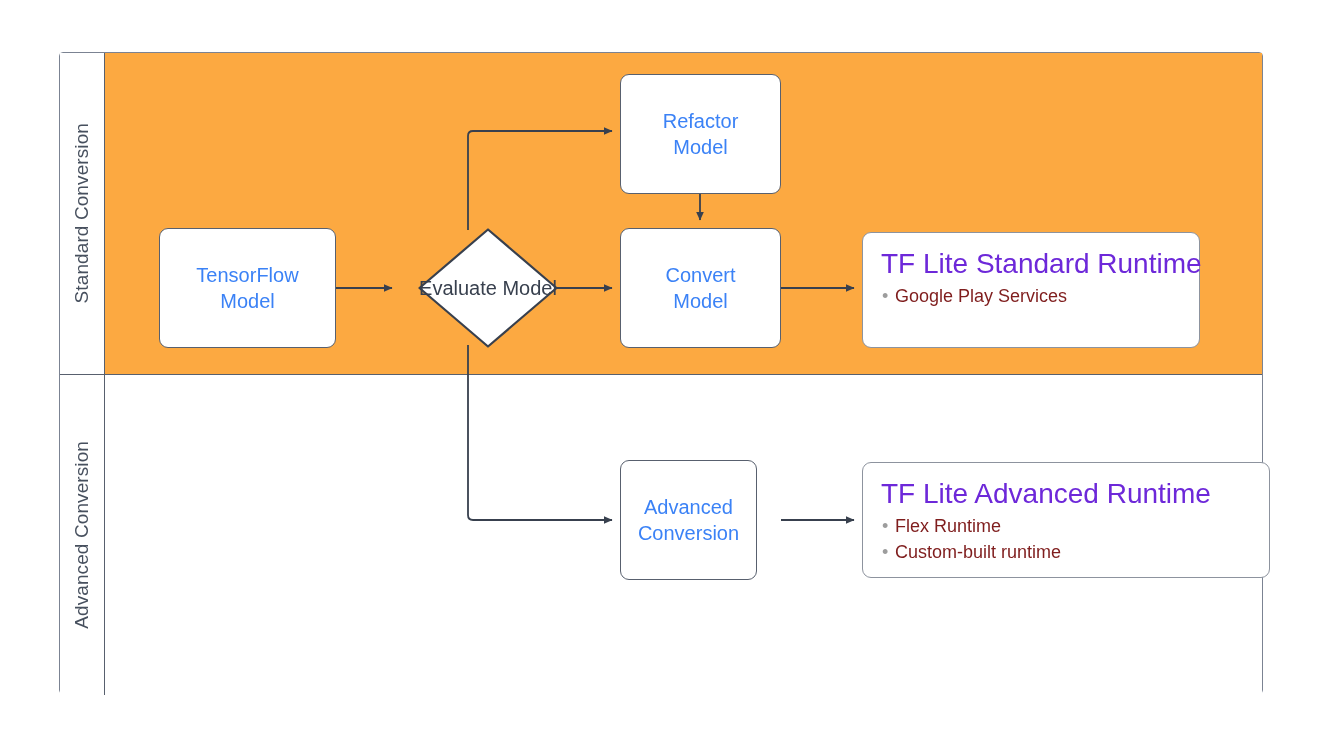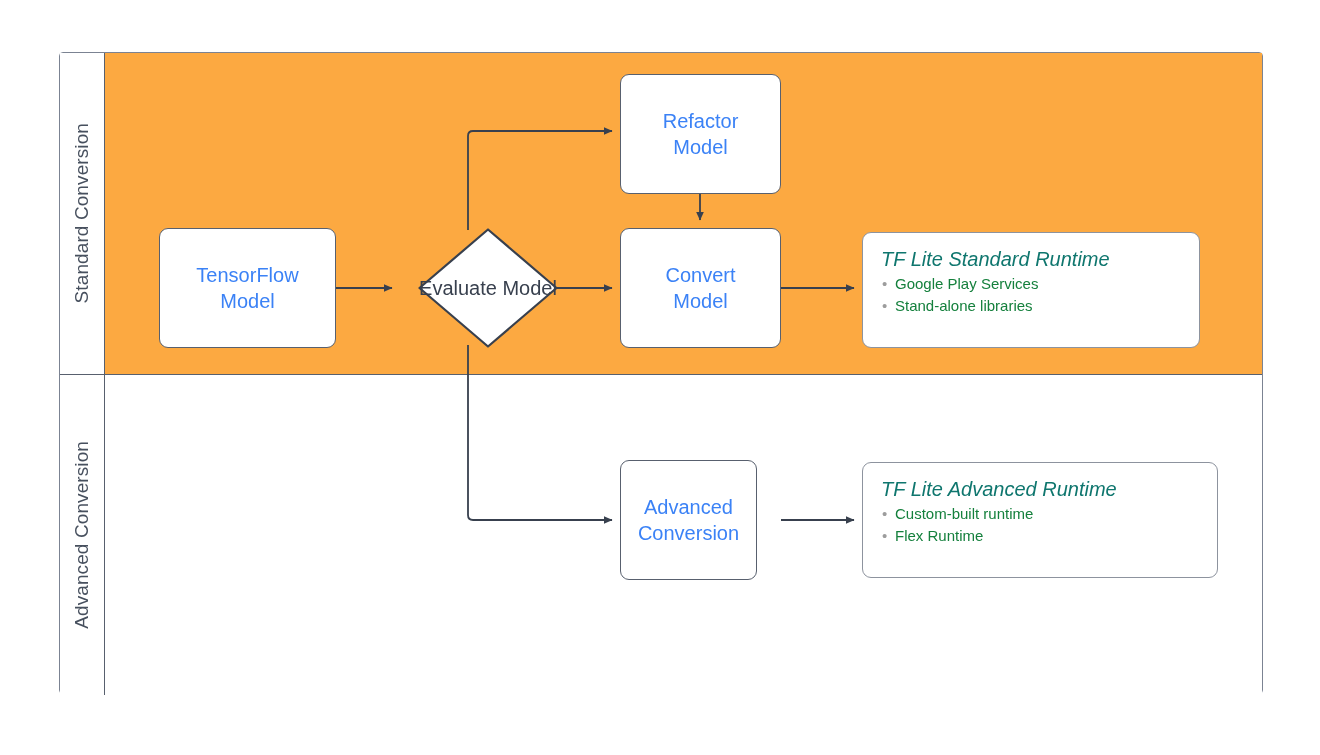--- a/index.html
+++ b/index.html
@@ -129,35 +129,34 @@
   .card {
     position: absolute;
     box-sizing: border-box;
     background: #ffffff;
     border: 1.5px solid #8d939e;
     border-radius: 9px;
     z-index: 5;
     padding: 14px 18px 12px 18px;
   }
   .card-title {
-    font-size: 20px;
-    color: #0f766e;
+    font-size: 28px;
+    color: #6d28d9;
     line-height: 1.2;
     margin-bottom: 2px;
     white-space: nowrap;
-    font-style: italic;
   }
   .card-list {
     list-style: none;
     margin: 0;
     padding: 0 0 0 14px;
   }
   .card-list li {
-    font-size: 15px;
-    color: #15803d;
+    font-size: 18px;
+    color: #7f1d1d;
     line-height: 1.45;
     position: relative;
     white-space: nowrap;
   }
   .card-list li::before {
     content: "\2022";
     position: absolute;
     left: -13px;
     top: 0;
     color: #9d9d9d;
@@ -262,32 +261,31 @@
     <div>
       <span>Convert</span>
       <span>Model</span>
     </div>
   </div>
 
   <div class="card" style="left:862px; top:232px; width:338px; height:116px;">
     <div class="card-title">TF Lite Standard Runtime</div>
     <ul class="card-list">
       <li>Google Play Services</li>
-      <li>Stand-alone libraries</li>
     </ul>
   </div>
 
   <div class="node" style="left:620px; top:460px; width:137px; height:120px;">
     <div>
       <span>Advanced</span>
       <span>Conversion</span>
     </div>
   </div>
 
-  <div class="card" style="left:862px; top:462px; width:356px; height:116px;">
+  <div class="card" style="left:862px; top:462px; width:408px; height:116px;">
     <div class="card-title">TF Lite Advanced Runtime</div>
     <ul class="card-list">
+      <li>Flex Runtime</li>
       <li>Custom-built runtime</li>
-      <li>Flex Runtime</li>
     </ul>
   </div>
 
 </div>
 
 </body></html>

